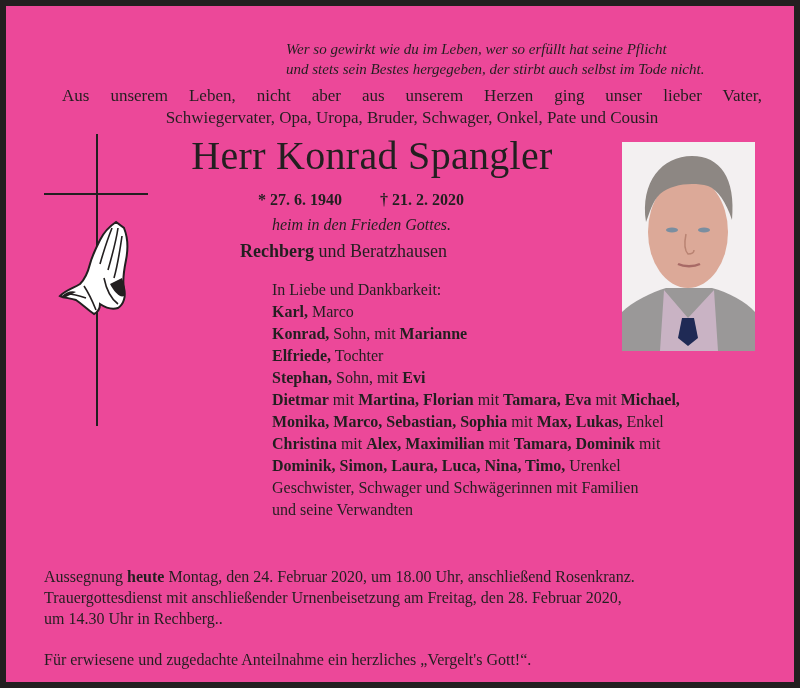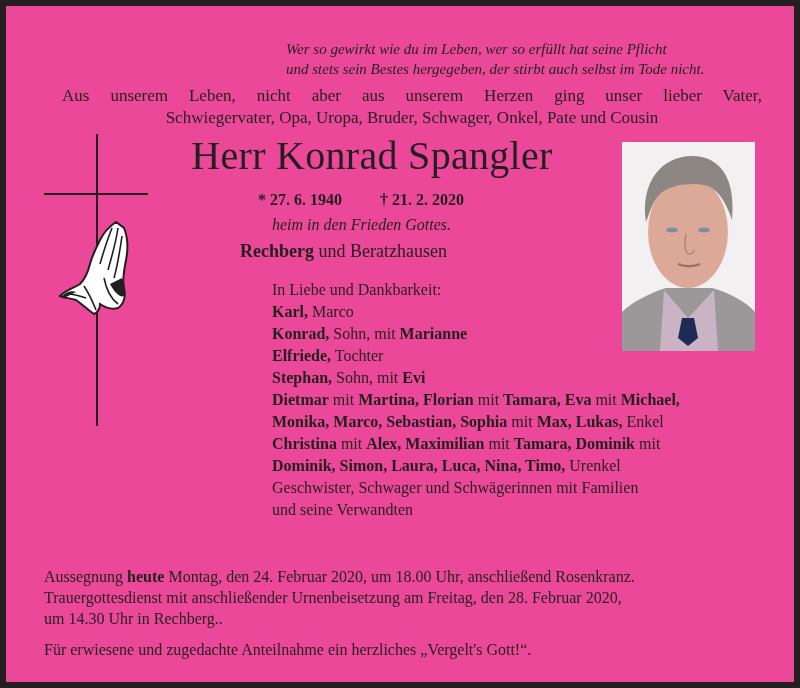--- a/index.html
+++ b/index.html
@@ -37,21 +37,21 @@
   .place b { font-weight: bold; }
   .family {
     left: 266px; top: 273px; width: 500px; font-size: 16px; line-height: 22px;
   }
   .family .row { display: block; white-space: nowrap; }
   .family b { font-weight: bold; }
   .notice {
     left: 38px; top: 560px; width: 714px; font-size: 16px; line-height: 21px;
   }
   .notice .row { display: block; white-space: nowrap; }
-  .notice .thanks { margin-top: 10px; }
+  .notice .thanks { margin-top: 20px; }
   .photo {
     left: 616px; top: 136px; width: 133px; height: 209px; overflow: hidden;
     background: #f4f1f2;
   }
   .cross-v { left: 90px; top: 128px; width: 2px; height: 292px; background: #231f20; }
   .cross-h { left: 38px; top: 187px; width: 104px; height: 2px; background: #231f20; }
   .hands { left: 48px; top: 212px; width: 80px; height: 108px; }
 </style>
 </head>
 <body>

